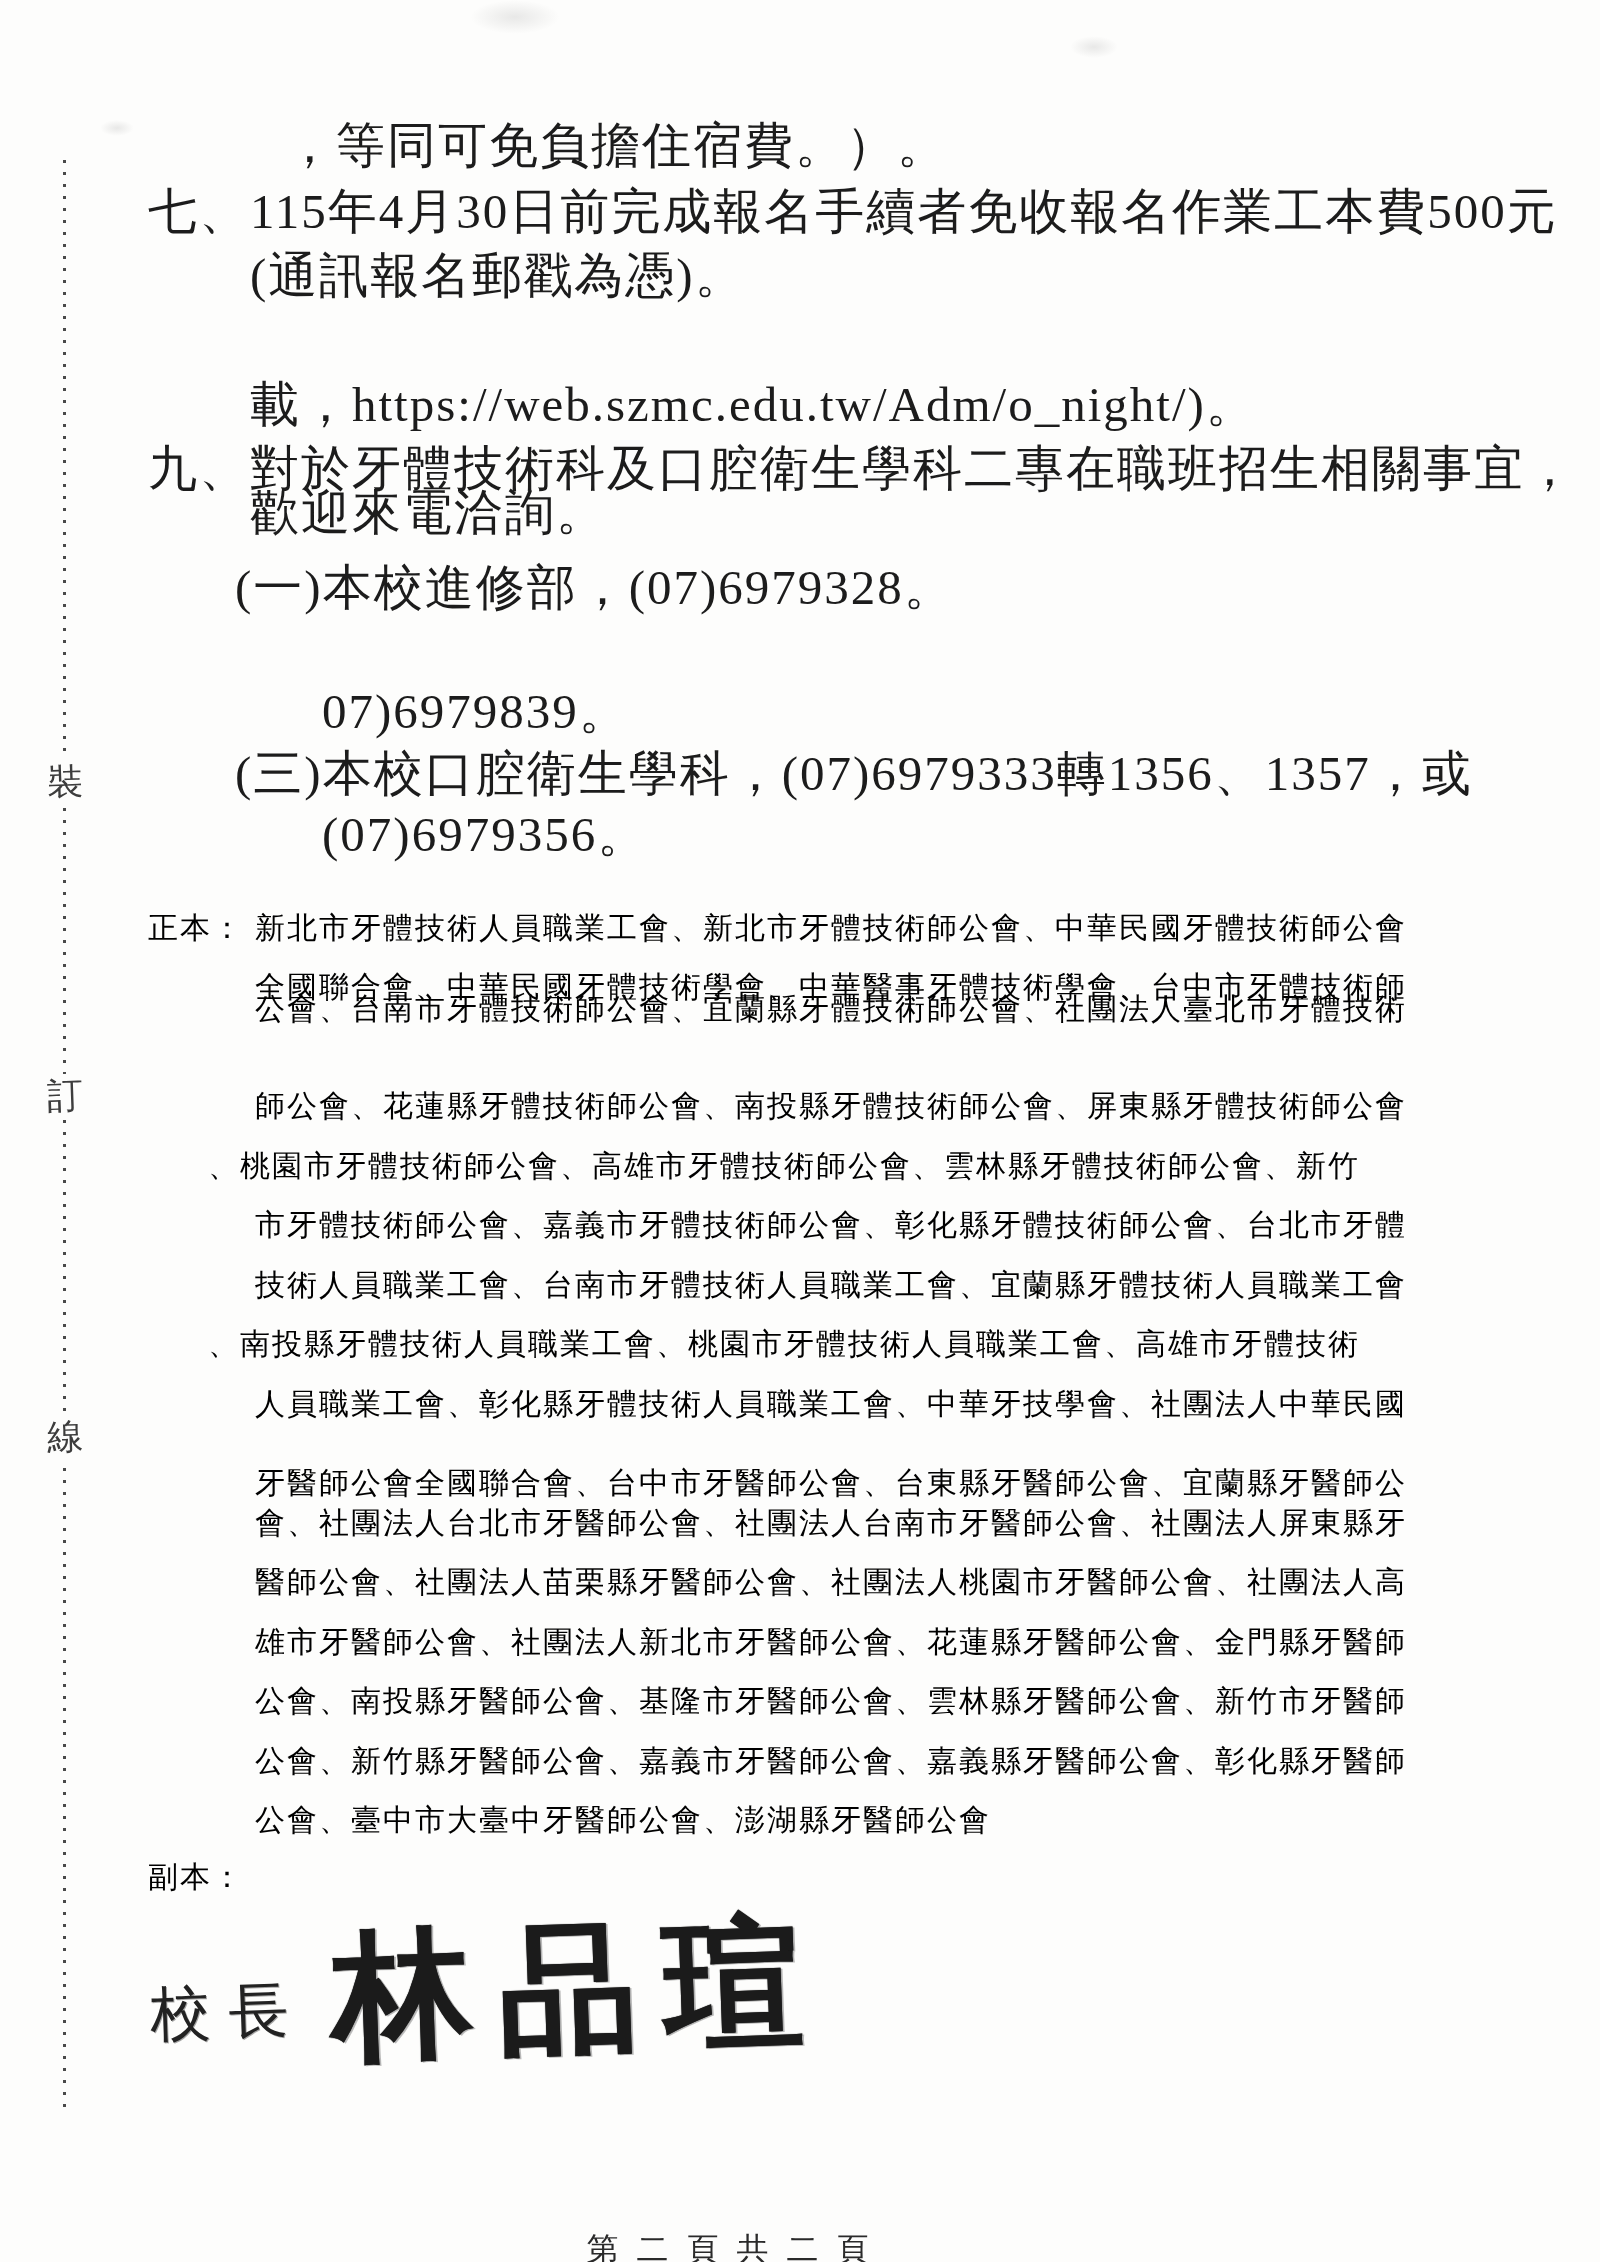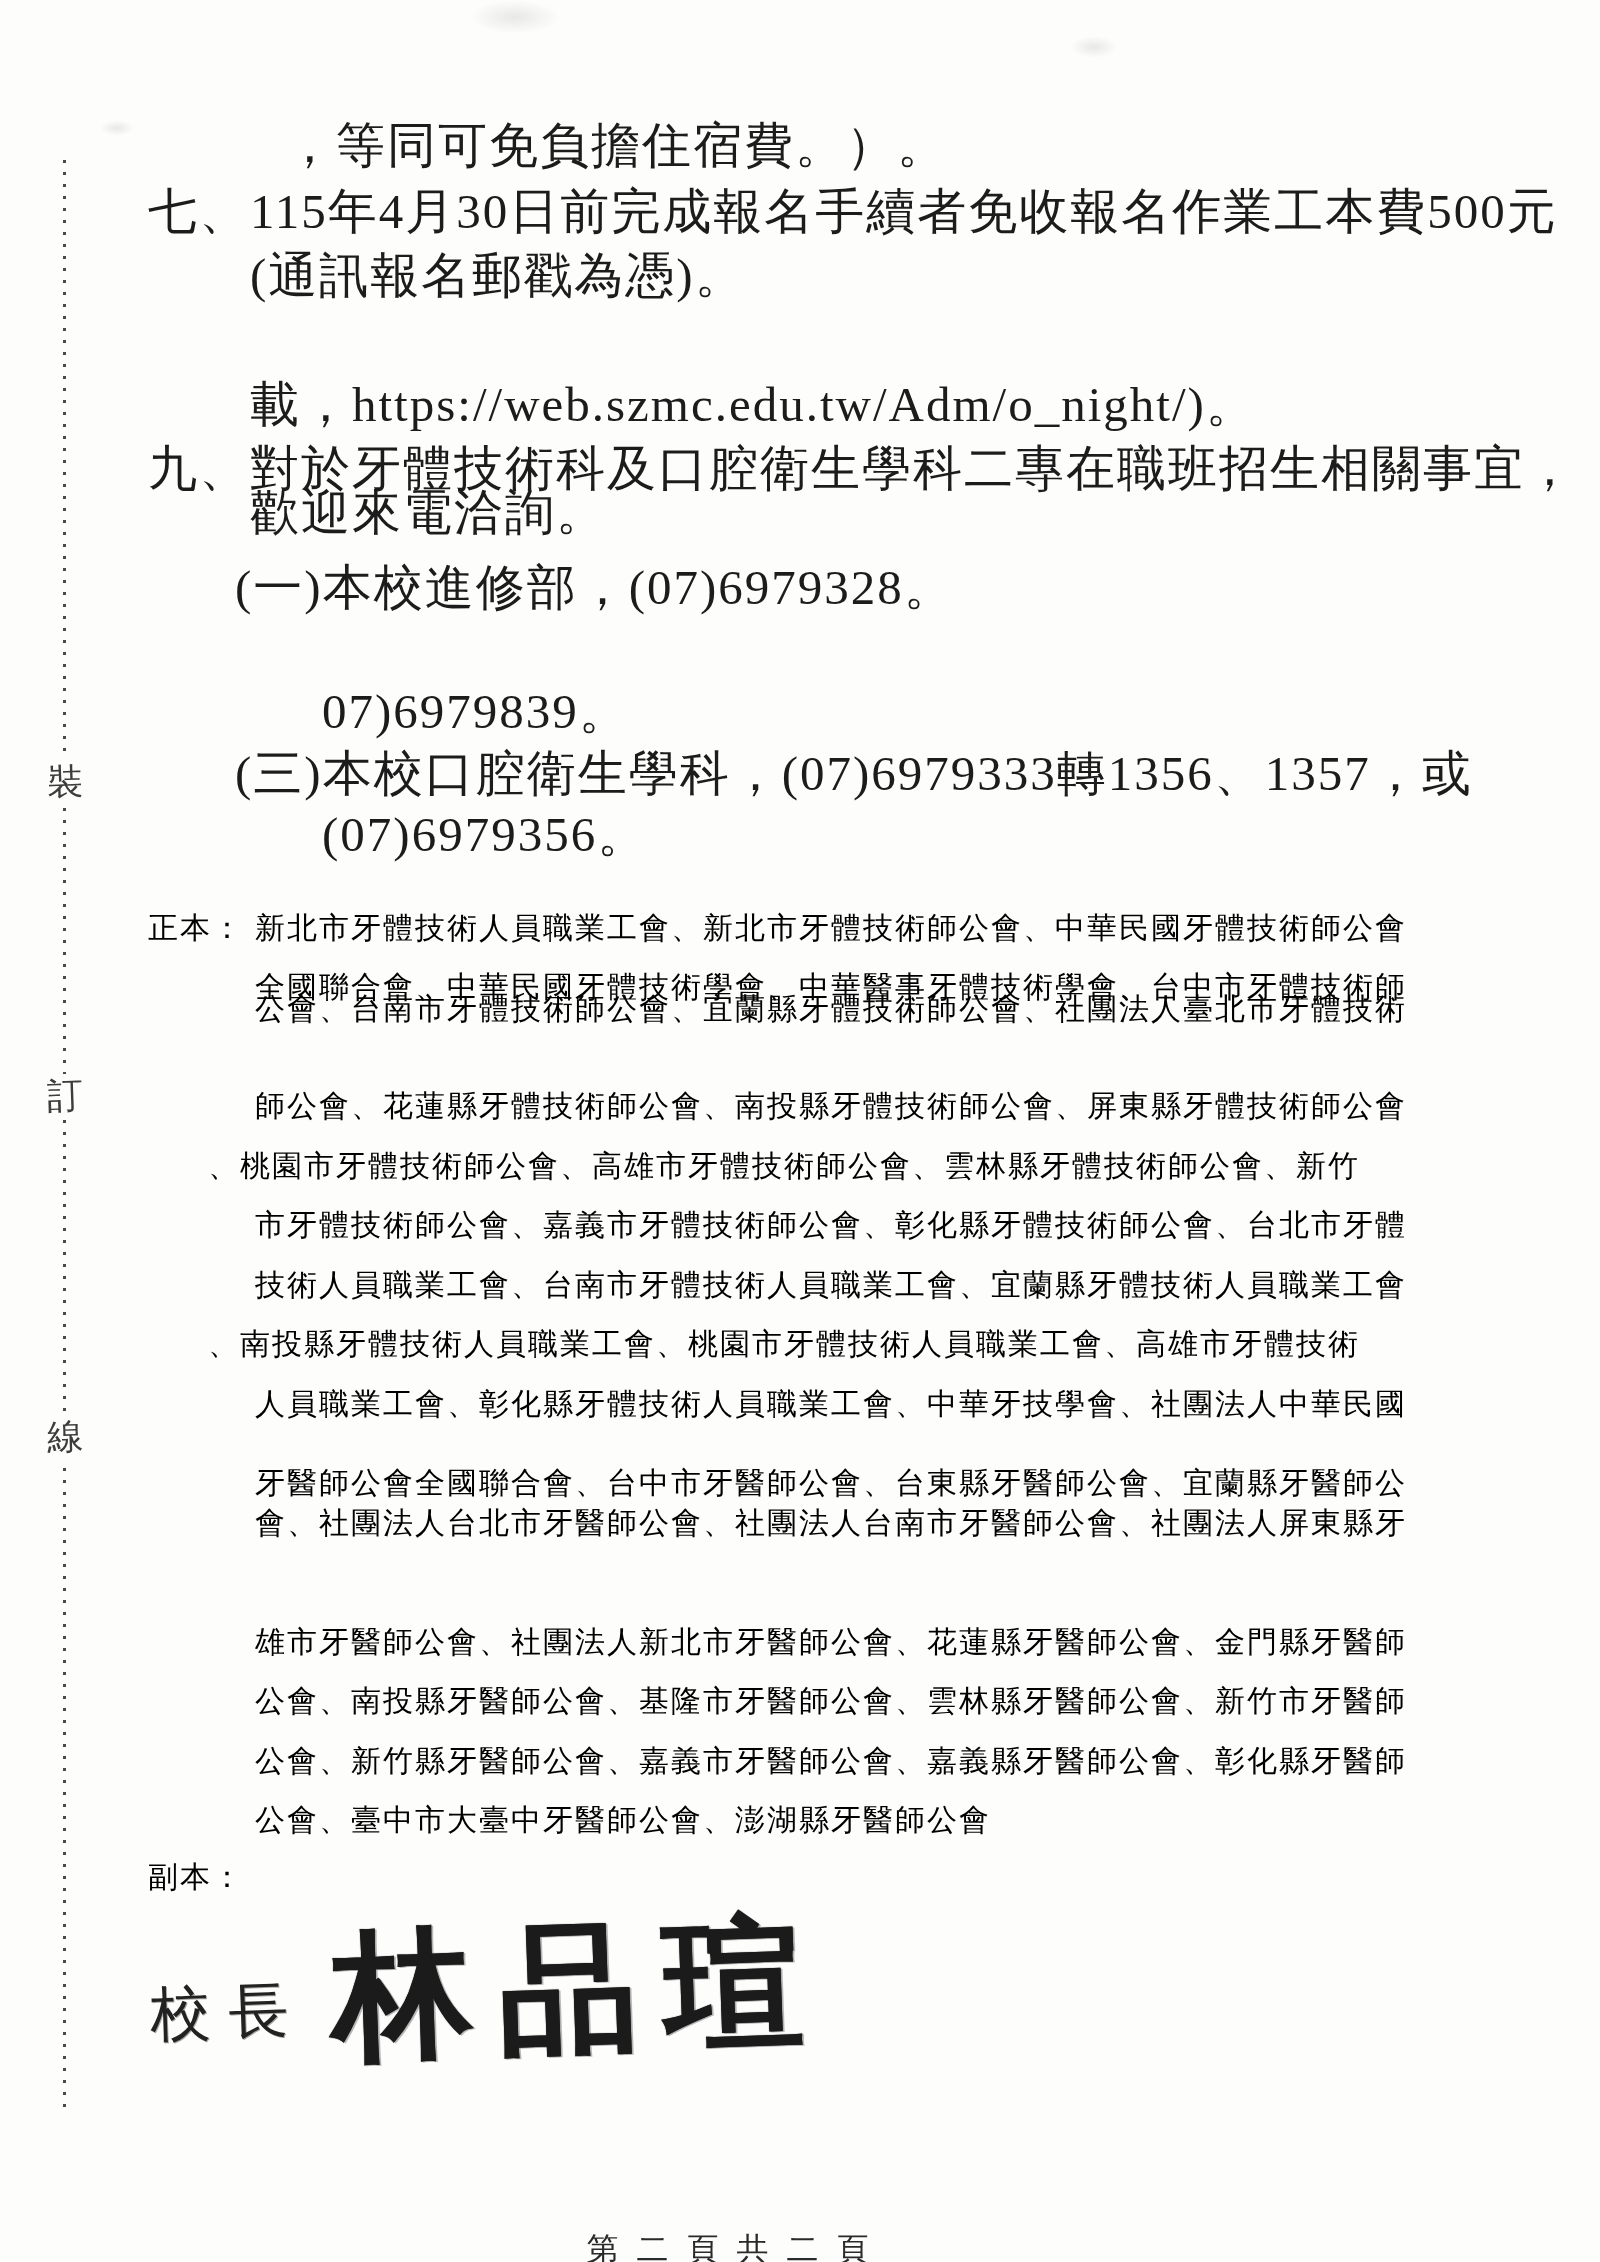--- a/index.html
+++ b/index.html
@@ -111,20 +111,21 @@
   <div class="rline" style="left:255px;top:966px;">全國聯合會、中華民國牙體技術學會、中華醫事牙體技術學會、台中市牙體技術師</div>
   <div class="rline" style="left:255px;top:968px;margin-top:20px;">公會、台南市牙體技術師公會、宜蘭縣牙體技術師公會、社團法人臺北市牙體技術</div>
   <div class="rline" style="left:255px;top:1085px;">師公會、花蓮縣牙體技術師公會、南投縣牙體技術師公會、屏東縣牙體技術師公會</div>
   <div class="rline" style="left:208px;top:1145px;">、桃園市牙體技術師公會、高雄市牙體技術師公會、雲林縣牙體技術師公會、新竹</div>
   <div class="rline" style="left:255px;top:1204px;">市牙體技術師公會、嘉義市牙體技術師公會、彰化縣牙體技術師公會、台北市牙體</div>
   <div class="rline" style="left:255px;top:1264px;">技術人員職業工會、台南市牙體技術人員職業工會、宜蘭縣牙體技術人員職業工會</div>
   <div class="rline" style="left:208px;top:1323px;">、南投縣牙體技術人員職業工會、桃園市牙體技術人員職業工會、高雄市牙體技術</div>
   <div class="rline" style="left:255px;top:1383px;">人員職業工會、彰化縣牙體技術人員職業工會、中華牙技學會、社團法人中華民國</div>
   <div class="rline" style="left:255px;top:1442px;margin-top:20px;">牙醫師公會全國聯合會、台中市牙醫師公會、台東縣牙醫師公會、宜蘭縣牙醫師公</div>
   <div class="rline" style="left:255px;top:1502px;">會、社團法人台北市牙醫師公會、社團法人台南市牙醫師公會、社團法人屏東縣牙</div>
+  <div class="rline" style="left:255px;top:1561px;">醫師公會、社團法人苗栗縣牙醫師公會、社團法人桃園市牙醫師公會、社團法人高</div>
   <div class="rline" style="left:255px;top:1621px;">雄市牙醫師公會、社團法人新北市牙醫師公會、花蓮縣牙醫師公會、金門縣牙醫師</div>
   <div class="rline" style="left:255px;top:1680px;">公會、南投縣牙醫師公會、基隆市牙醫師公會、雲林縣牙醫師公會、新竹市牙醫師</div>
   <div class="rline" style="left:255px;top:1740px;">公會、新竹縣牙醫師公會、嘉義市牙醫師公會、嘉義縣牙醫師公會、彰化縣牙醫師</div>
   <div class="rline" style="left:255px;top:1799px;">公會、臺中市大臺中牙醫師公會、澎湖縣牙醫師公會</div>
 
   <div class="rlabel" style="left:148px;top:1856px;">副本：</div>
 
   <div class="signature">
     <span class="sig-title">校長</span>
     <span class="sig-name">林品瑄</span>

